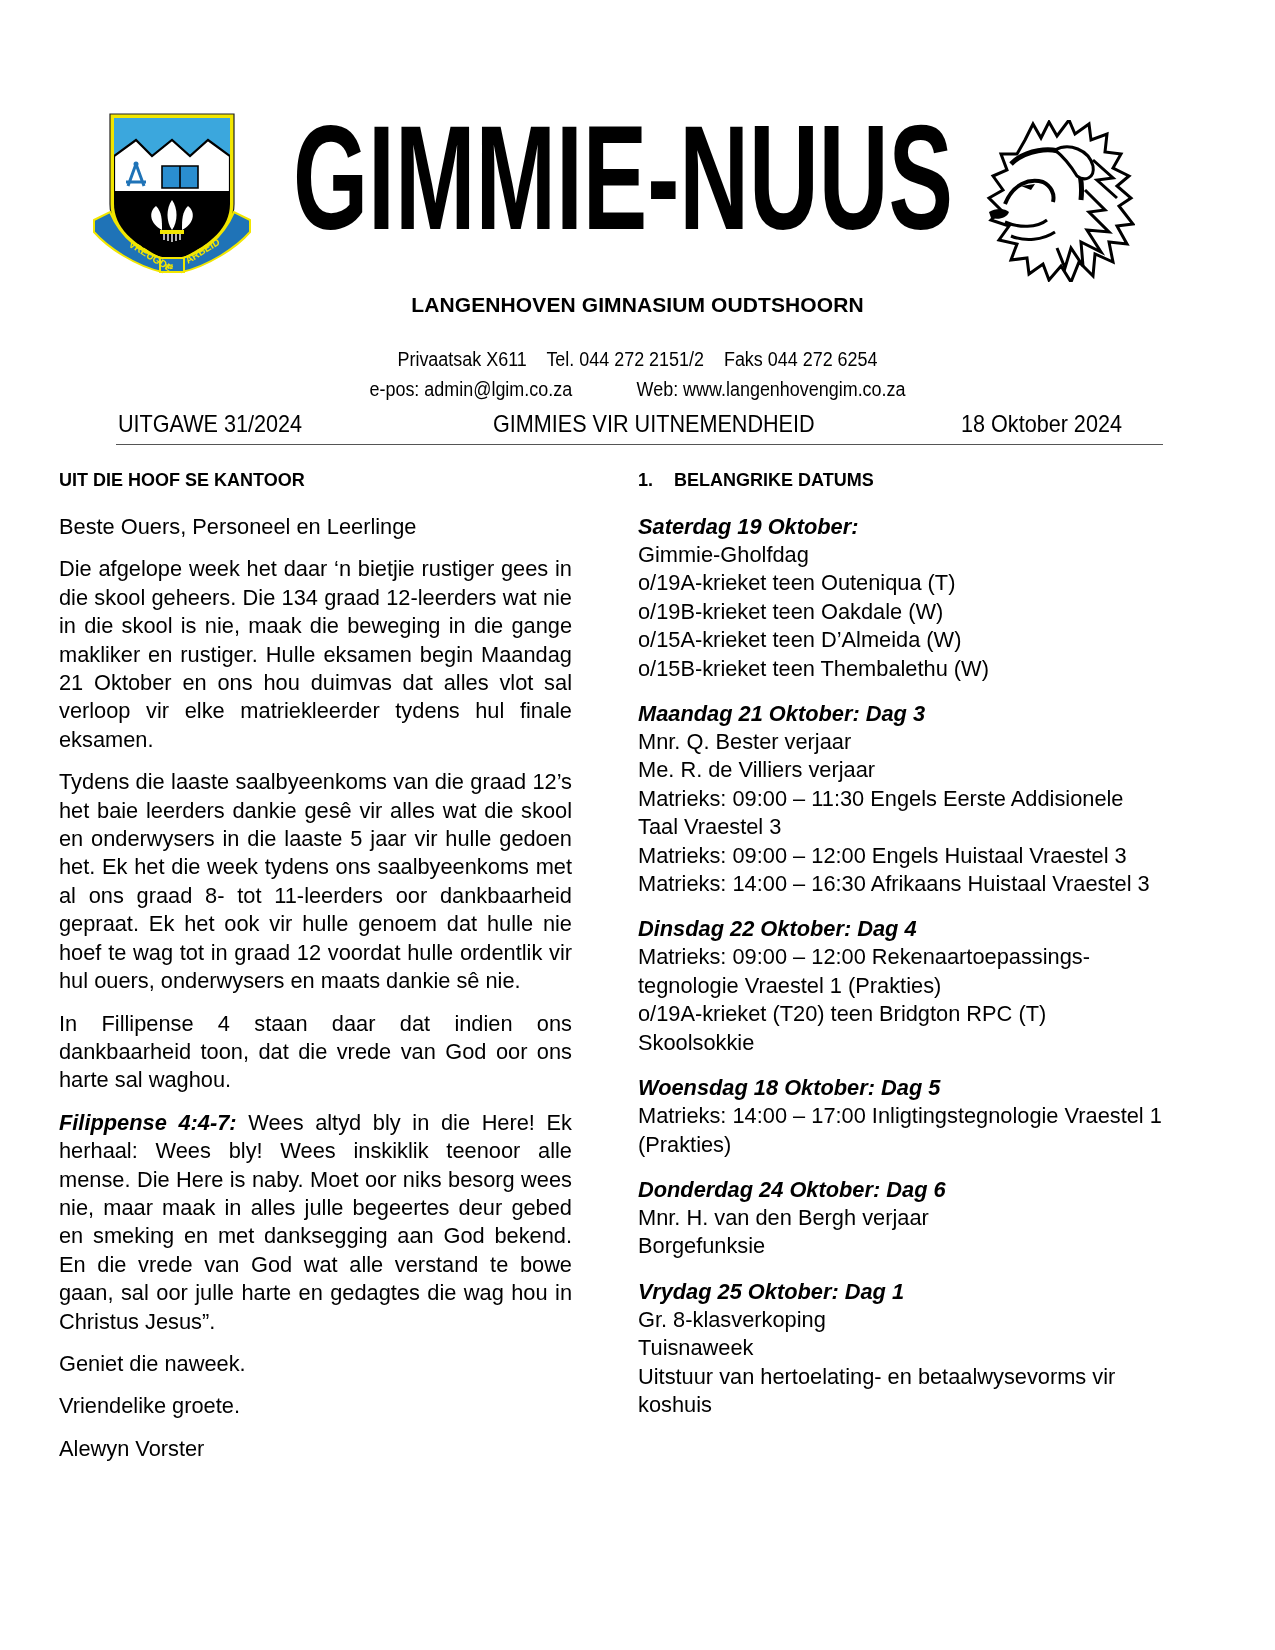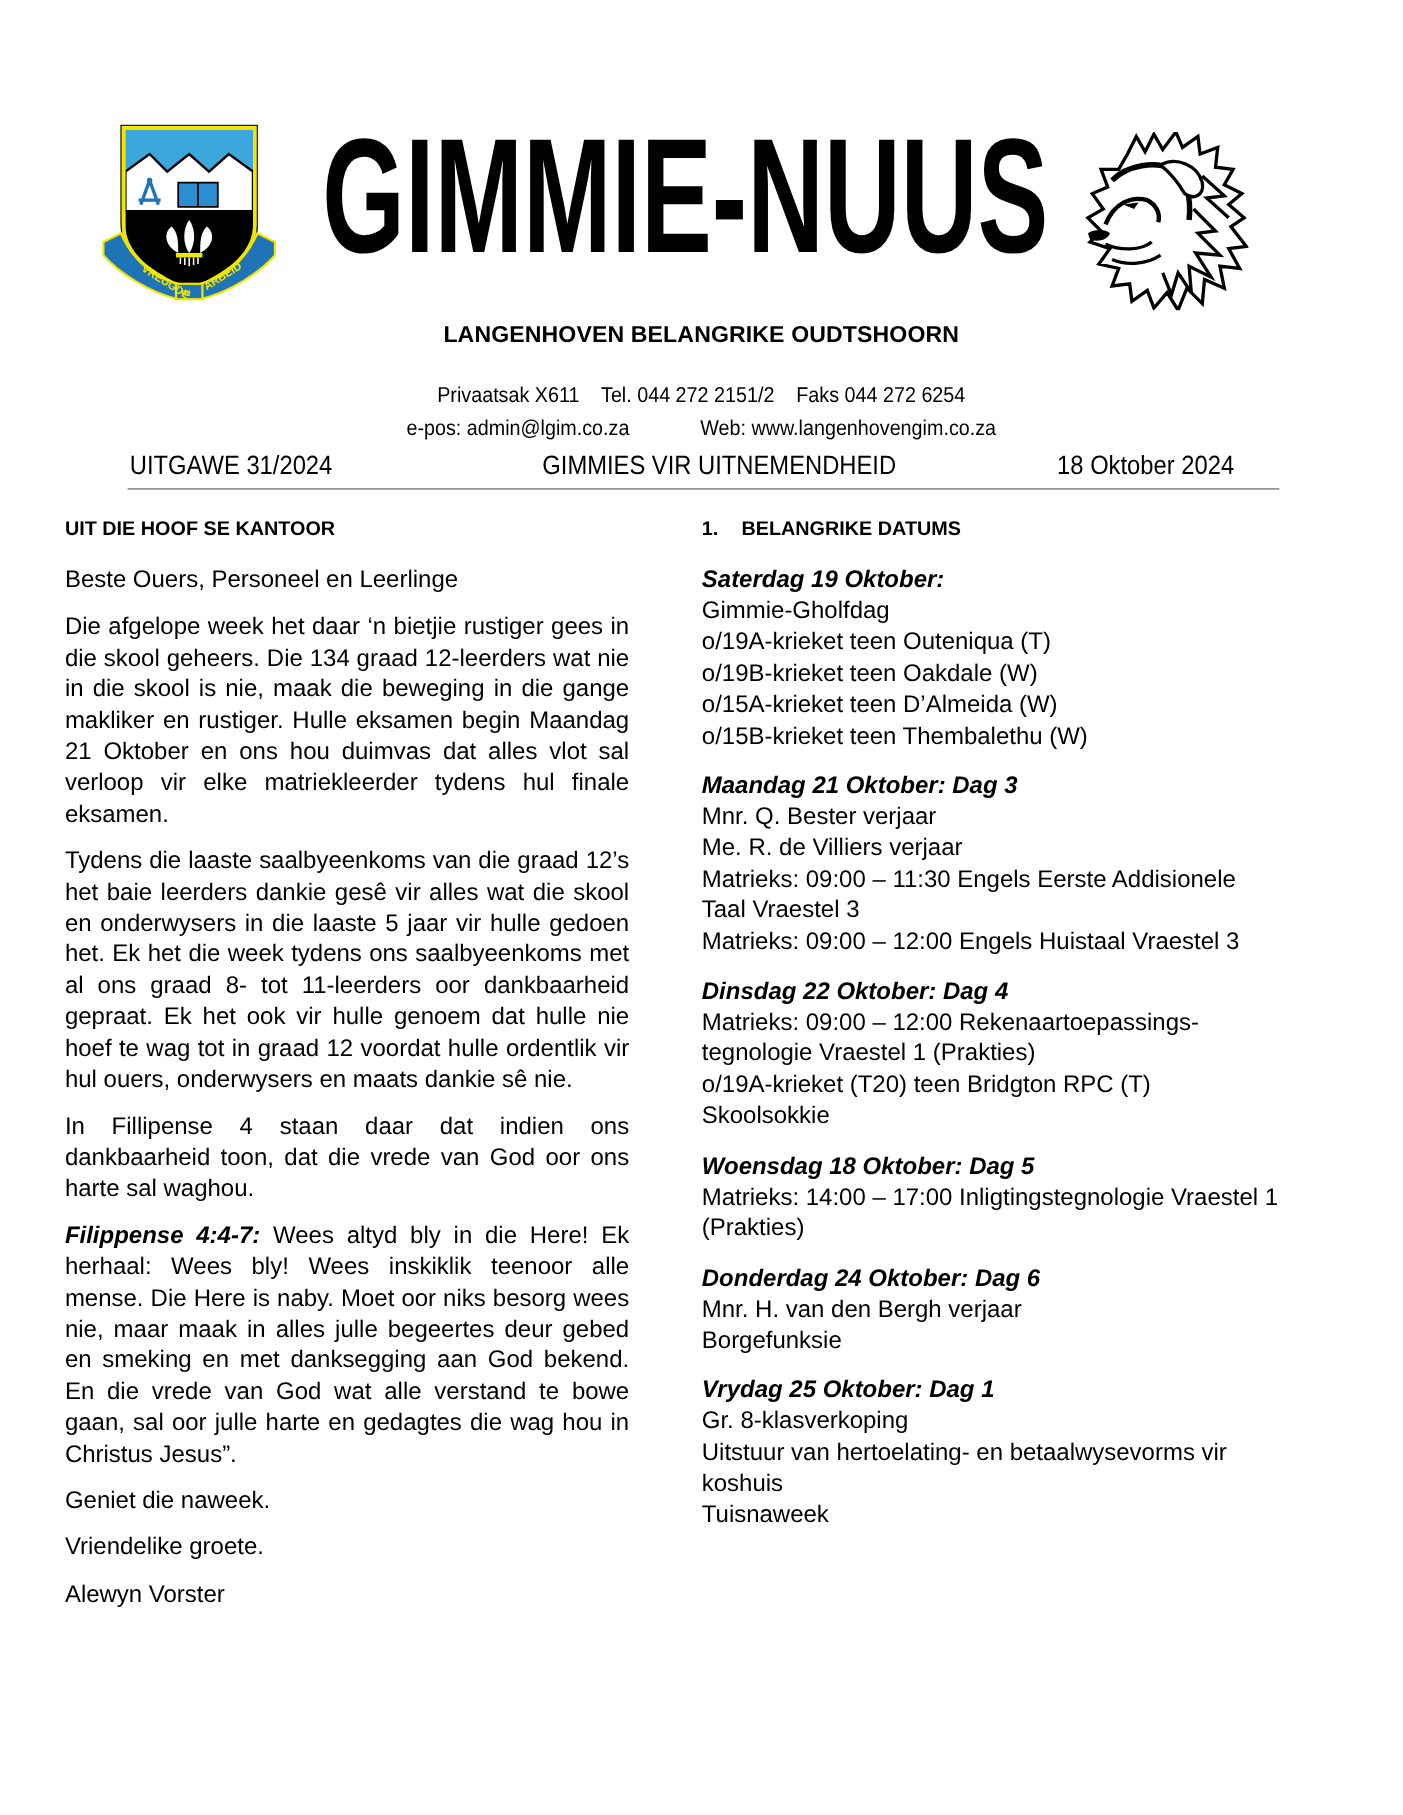--- a/index.html
+++ b/index.html
@@ -80,21 +80,21 @@
   <path d="M70 30 C84 22 104 30 108 46 C110 58 100 62 92 56 C86 46 80 38 70 30 Z" fill="#fff" stroke="#000" stroke-width="3"></path>
   <path d="M20 84 C28 64 44 58 58 62 C66 66 70 74 68 82" fill="none" stroke="#000" stroke-width="4"></path>
   <path d="M36 66 L50 64 L46 70 Z" fill="#000"></path>
   <path d="M4 92 C10 88 20 88 24 92 C22 98 14 100 6 98 Z" fill="#000"></path>
   <path d="M20 102 C34 108 52 108 62 100" fill="none" stroke="#000" stroke-width="3"></path>
   <path d="M26 116 C40 122 58 120 70 112" fill="none" stroke="#000" stroke-width="3"></path>
   <path d="M100 70 L120 90 L104 92 L124 112 L102 110 L116 132 L96 122 L98 146 L86 128 L80 148 L72 128" fill="none" stroke="#000" stroke-width="3"></path>
   <path d="M108 40 L128 58 L112 60 L132 78" fill="none" stroke="#000" stroke-width="3"></path>
 </svg>
 
-<div class="school-name">LANGENHOVEN BELANGRIKE OUDTSHOORN</div>
+<div class="school-name">LANGENHOVEN GIMNASIUM OUDTSHOORN</div>
 
 <div class="contact-line contact-1">
   <span>Privaatsak X611</span>&nbsp;&nbsp;&nbsp;
   <span>Tel. 044 272 2151/2</span>&nbsp;&nbsp;&nbsp;
   <span>Faks 044 272 6254</span>
 </div>
 <div class="contact-line contact-2">
   <span>e-pos: admin@lgim.co.za</span><span class="gap"></span><span>Web:  www.langenhovengim.co.za</span>
 </div>
 
@@ -127,36 +127,37 @@
         <div class="event-line"><span>o/19B-krieket teen Oakdale (W)</span></div>
         <div class="event-line"><span>o/15A-krieket teen D’Almeida (W)</span></div>
         <div class="event-line"><span>o/15B-krieket teen Thembalethu (W)</span></div>
       </div>
       <div class="event-block">
         <div class="event-date">Maandag 21 Oktober: Dag 3</div>
         <div class="event-line"><span>Mnr. Q. Bester verjaar</span></div>
         <div class="event-line"><span>Me. R. de Villiers verjaar</span></div>
         <div class="event-line"><span class="b">Matrieks:</span><span> 09:00 – 11:30 Engels Eerste Addisionele Taal Vraestel 3</span></div>
         <div class="event-line"><span class="b">Matrieks:</span><span> 09:00 – 12:00 Engels Huistaal Vraestel 3</span></div>
+        <div class="event-line"><span class="b">Matrieks:</span><span> 14:00 – 16:30 Afrikaans Huistaal Vraestel 3</span></div>
       </div>
       <div class="event-block">
         <div class="event-date">Dinsdag 22 Oktober: Dag 4</div>
         <div class="event-line"><span class="b">Matrieks:</span><span> 09:00 – 12:00 Rekenaartoepassings-tegnologie Vraestel 1 (Prakties)</span></div>
         <div class="event-line"><span>o/19A-krieket (T20) teen Bridgton RPC (T)</span></div>
         <div class="event-line"><span class="b">Skoolsokkie</span></div>
       </div>
       <div class="event-block">
         <div class="event-date">Woensdag 18 Oktober: Dag 5</div>
         <div class="event-line"><span class="b">Matrieks:</span><span> 14:00 – 17:00 Inligtingstegnologie Vraestel 1 (Prakties)</span></div>
       </div>
       <div class="event-block">
         <div class="event-date">Donderdag 24 Oktober: Dag 6</div>
         <div class="event-line"><span>Mnr. H. van den Bergh verjaar</span></div>
         <div class="event-line"><span class="b">Borgefunksie</span></div>
       </div>
       <div class="event-block">
         <div class="event-date">Vrydag 25 Oktober: Dag 1</div>
         <div class="event-line"><span class="b">Gr. 8-klasverkoping</span></div>
+        <div class="event-line"><span class="b">Tuisnaweek</span></div>
         <div class="event-line"><span>Uitstuur van hertoelating- en betaalwysevorms vir koshuis</span></div>
-        <div class="event-line"><span class="b">Tuisnaweek</span></div>
       </div>
     </div>
 </div>
 
 </body></html>

